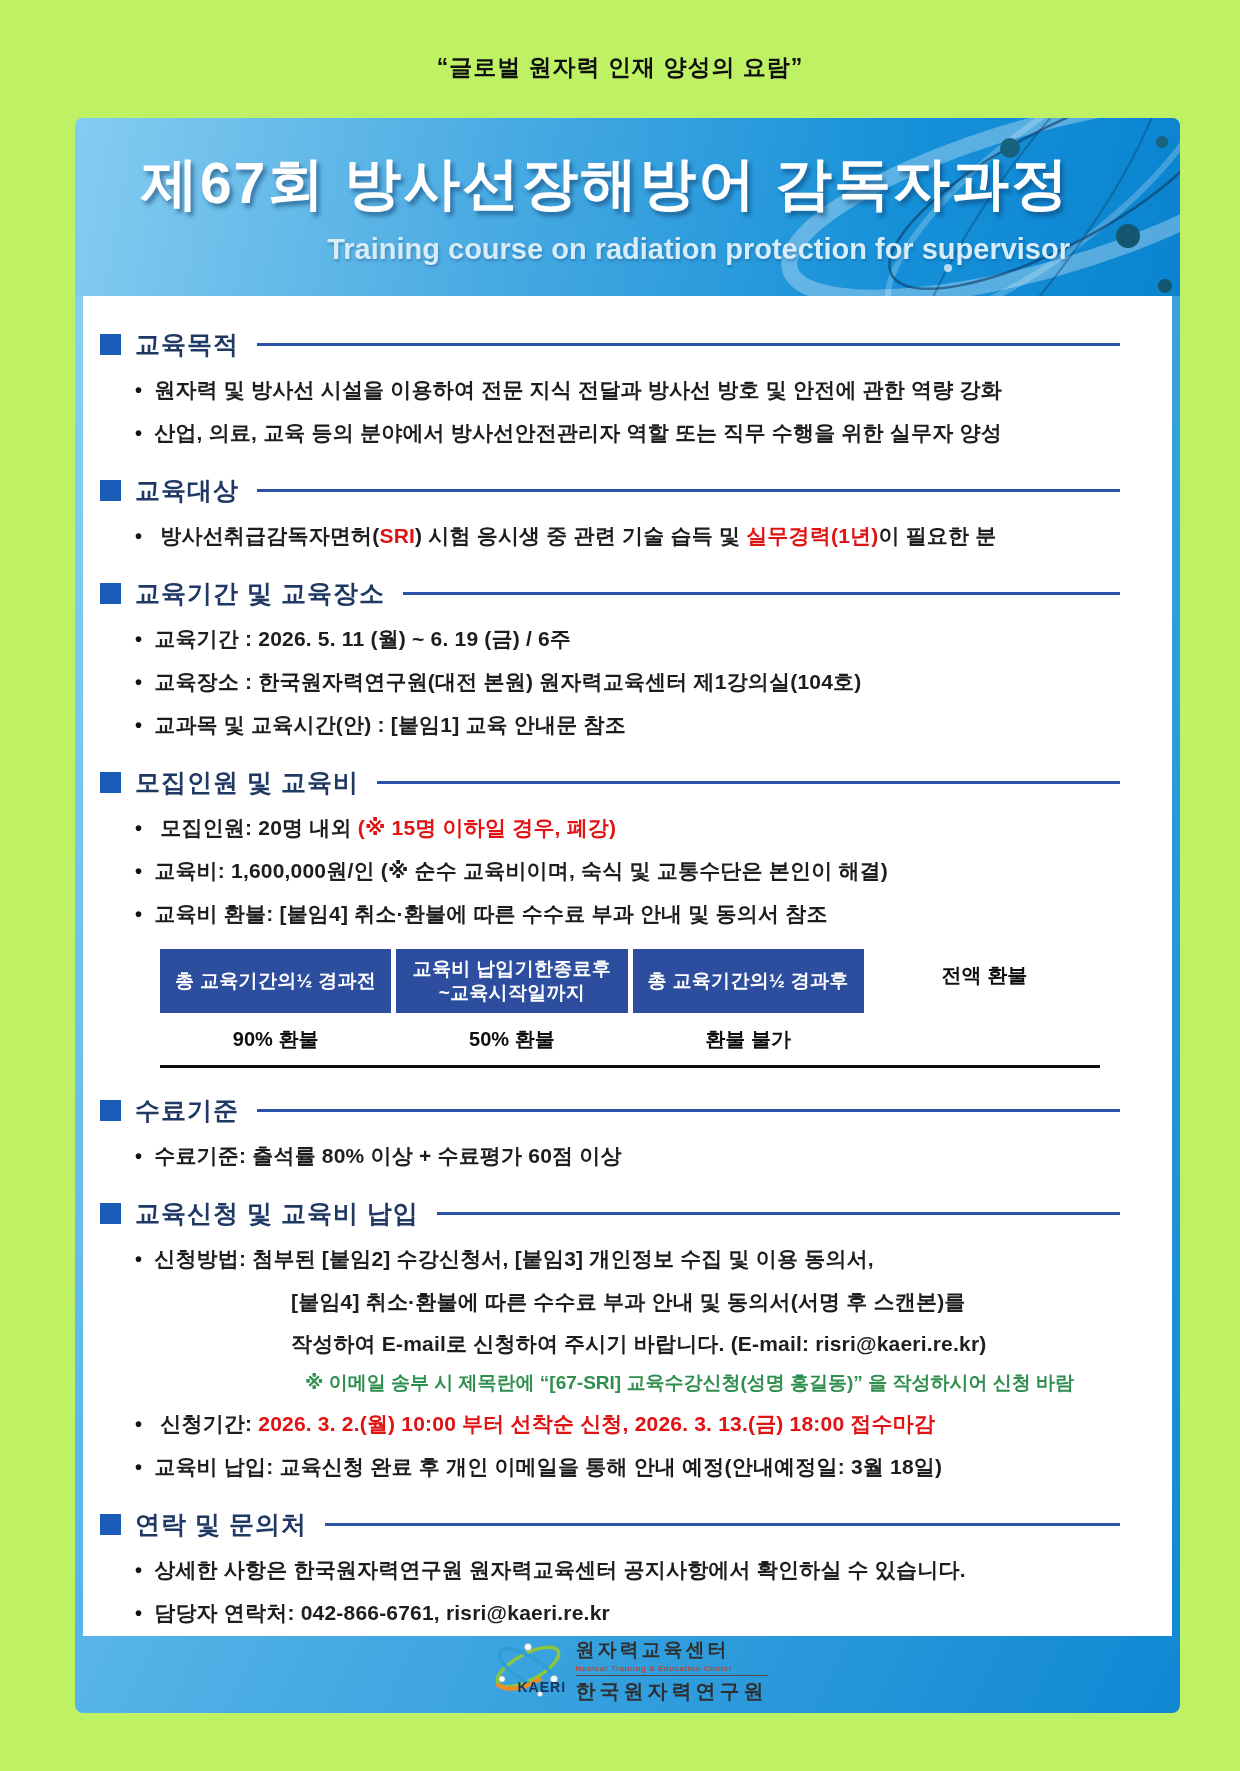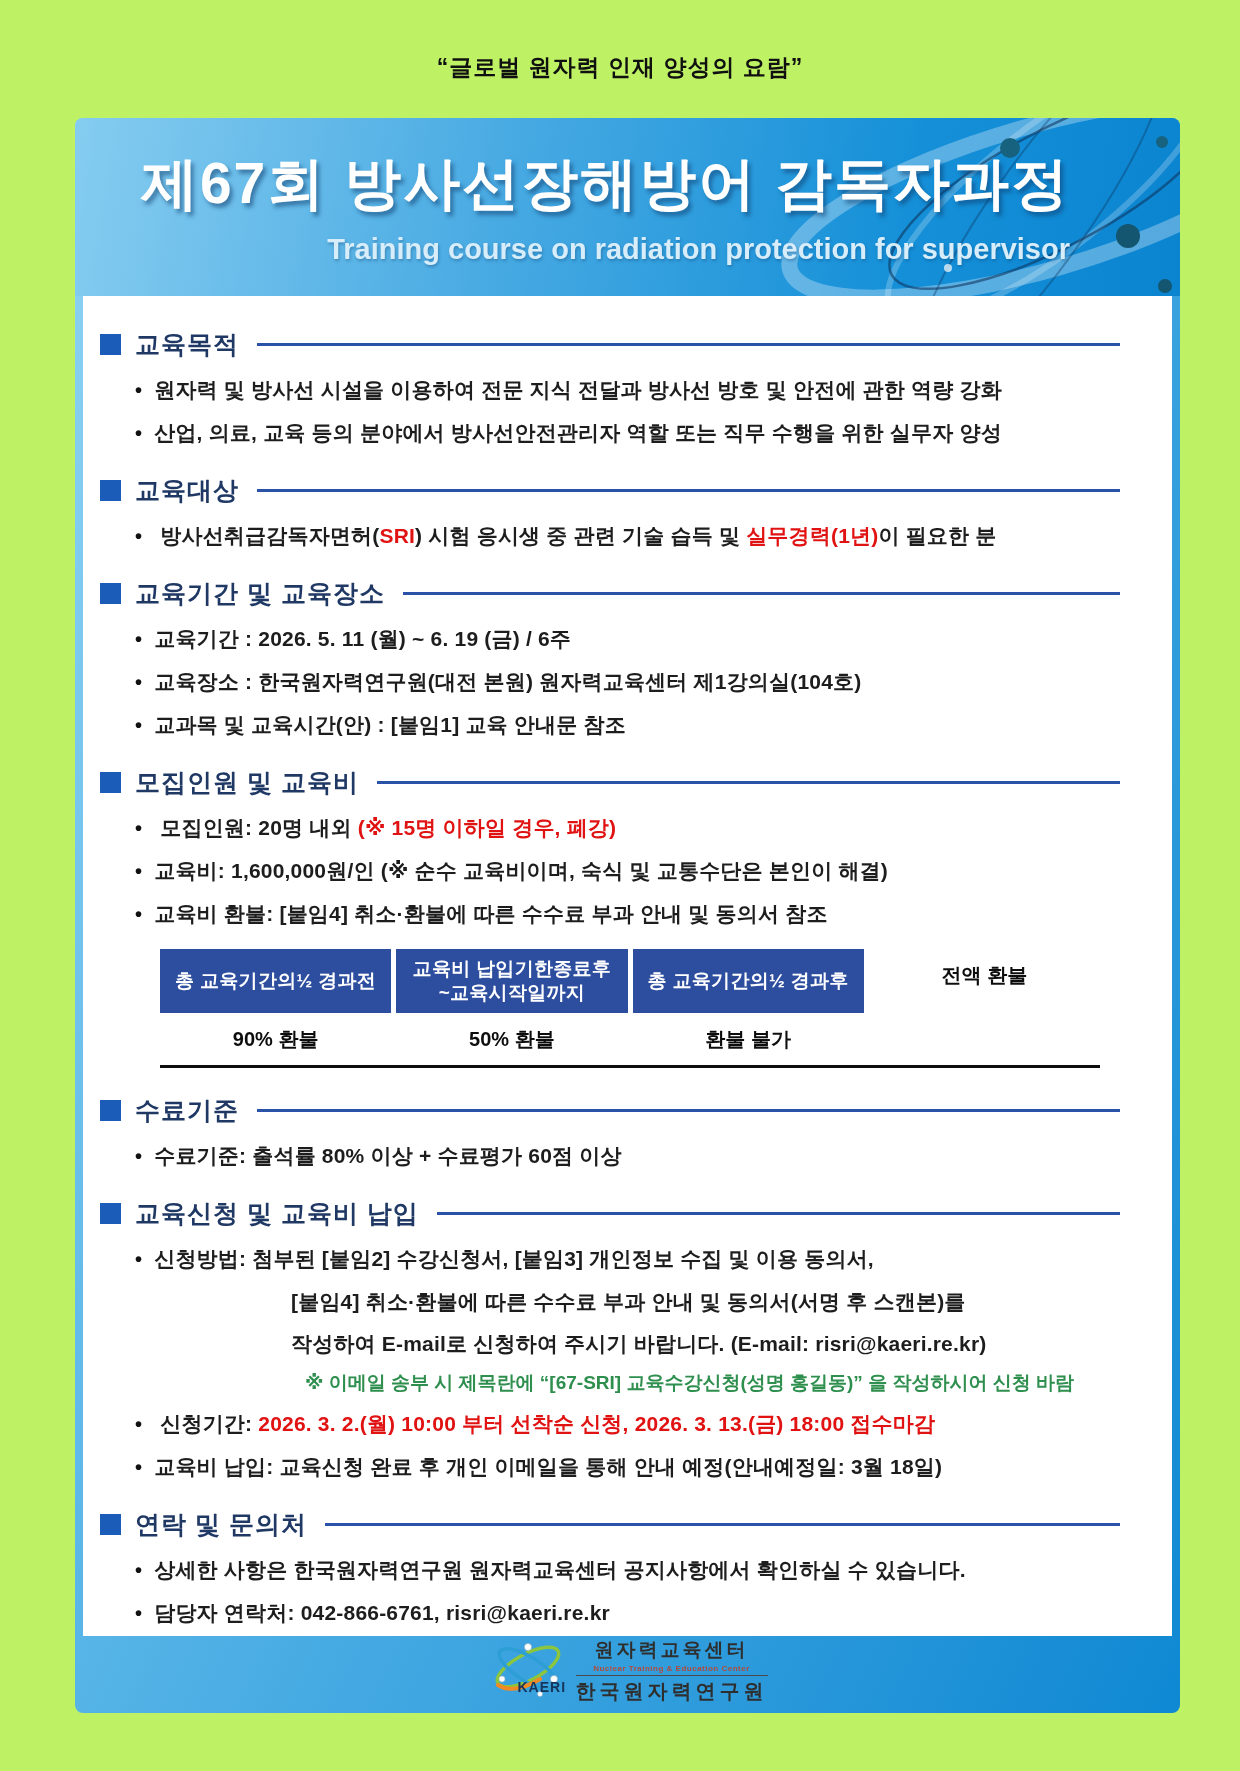--- a/index.html
+++ b/index.html
@@ -77,21 +77,21 @@
   .footer-band {
     flex:0 0 auto; height:70px; margin-bottom:7px;
     display:flex; align-items:center; justify-content:center;
   }
   .logo { position:relative; width:86px; height:64px; flex:0 0 auto; }
   .logo svg { position:absolute; left:0; top:0; }
   .kaeri-word {
     position:absolute; left:30px; top:40px; font-size:14px; font-weight:800;
     color:#16355c; letter-spacing:1px;
   }
-  .org-col { margin-left:2px; display:flex; flex-direction:column;text-align:center; }
+  .org-col { margin-left:2px; display:flex; flex-direction:column; }
   .org-kr { font-size:19px; font-weight:800; color:#2e2e2e; letter-spacing:3px; }
   .org-en {
     font-size:8px; font-weight:700; color:#b34a3a; letter-spacing:0.5px;
     border-bottom:1px solid #4a4a4a; padding-bottom:2px; margin:1px 0 2px 0;
   }
   .org-parent { font-size:20px; font-weight:800; color:#2e2e2e; letter-spacing:4px; }
 </style>
 </head>
 <body>
 

